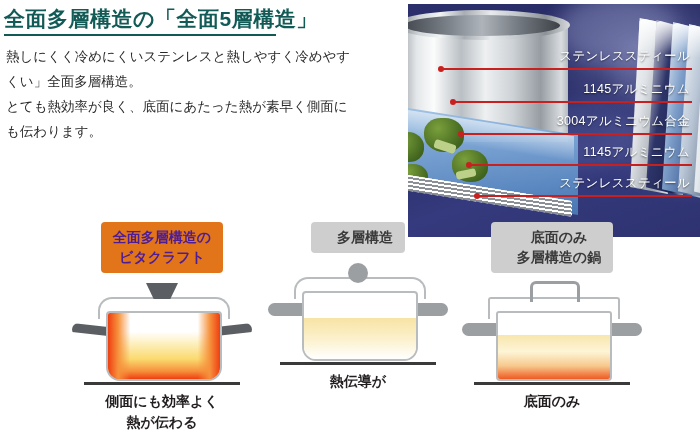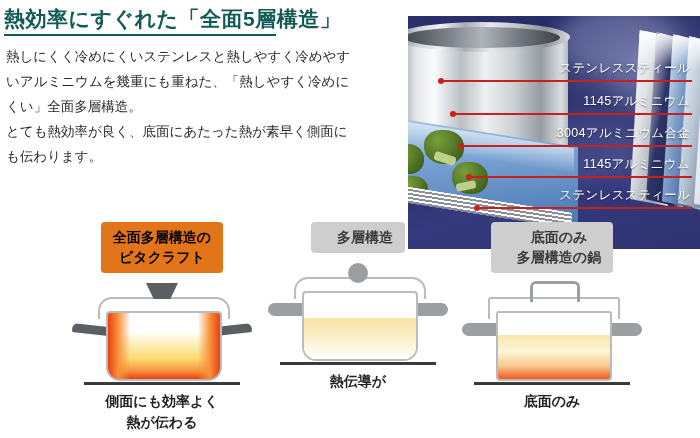--- a/index.html
+++ b/index.html
@@ -11,21 +11,21 @@
   #page-title{font-size:21px;font-weight:bold;color:#125a56;letter-spacing:.5px;
               line-height:26px;white-space:nowrap;}
   #title-rule{margin-top:2px;height:2px;background:#125a56;width:272px;}
 
   
   #intro{position:absolute;left:6px;top:44px;width:398px;
          font-size:13.5px;line-height:25px;color:#2a2a2a;}
   #intro div{white-space:nowrap;}
 
   
-  #photo{position:absolute;left:408px;top:16px;width:292px;height:233px;overflow:hidden;
+  #photo{position:absolute;left:408px;top:4px;width:292px;height:233px;overflow:hidden;
          background:
            radial-gradient(ellipse 60% 50% at 78% 18%, #5a5f96 0%, rgba(90,95,150,0) 60%),
            radial-gradient(ellipse 50% 40% at 95% 60%, #454a86 0%, rgba(69,74,134,0) 65%),
            linear-gradient(160deg,#2b2f6b 0%,#262a63 35%,#343a7d 65%,#2e3270 100%);}
   .cloud{position:absolute;border-radius:50%;filter:blur(9px);background:rgba(170,175,215,.30);}
   #c1{left:150px;top:-10px;width:120px;height:70px;}
   #c2{left:205px;top:40px;width:90px;height:60px;background:rgba(150,155,200,.25);}
   #c3{left:120px;top:95px;width:110px;height:70px;background:rgba(120,128,185,.22);}
 
   
@@ -88,21 +88,21 @@
   .co-text{position:absolute;right:6px;bottom:3px;color:#ffffff;font-size:12.5px;
            white-space:nowrap;text-shadow:0 1px 2px rgba(0,0,0,.55);letter-spacing:.3px;}
 
   
   #compare{position:absolute;left:0;top:222px;width:700px;height:216px;}
   .col{position:absolute;top:0;width:200px;text-align:center;}
   #col1{left:62px;} #col2{left:258px;} #col3{left:452px;}
 
   .badge{display:inline-block;padding:5px 12px 6px;border-radius:4px;
          font-size:14px;font-weight:bold;line-height:20px;}
-  .badge.hl{background:#e2751a;color:#000000;}
+  .badge.hl{background:#e2751a;color:#4c1d95;}
   .badge.plain{background:#cecece;color:#3a3a3a;padding-left:26px;}
 
   .pot-stage{position:relative;width:200px;height:108px;margin-top:10px;}
   .stove{position:absolute;left:22px;bottom:6px;width:156px;height:3px;background:#3a3a3a;}
 
   .caption{font-size:14px;font-weight:bold;line-height:21px;color:#231f20;}
 
   
   .body-shell{position:absolute;left:44px;top:28px;width:112px;height:66px;
               border:2.5px solid #b9bcbe;border-radius:4px 4px 14px 14px;
@@ -111,27 +111,26 @@
   .lid{position:absolute;left:36px;top:14px;width:128px;height:20px;
        border:2.5px solid #b9bcbe;border-bottom:none;border-radius:14px 14px 0 0;background:#fff;}
   .handle{position:absolute;width:36px;height:13px;background:#9b9fa2;top:40px;}
   .handle.l{left:10px;border-radius:12px 0 0 12px;}
   .handle.r{right:10px;border-radius:0 12px 12px 0;}
 </style>
 </head>
 <body>
 
 <div id="title-block">
-  <div id="page-title">熱効率にすぐれた「全面5層構造」</div>
+  <div id="page-title">全面多層構造の「全面5層構造」</div>
   <div id="title-rule"></div>
 </div>
 
 <div id="intro">
   <div>熱しにくく冷めにくいステンレスと熱しやすく冷めやす</div>
-  <div>いアルミニウムを幾重にも重ねた、「熱しやすく冷めに</div>
   <div>くい」全面多層構造。</div>
   <div>とても熱効率が良く、底面にあたった熱が素早く側面に</div>
   <div>も伝わります。</div>
 </div>
 
 <div id="photo">
   <div class="cloud" id="c1"></div>
   <div class="cloud" id="c2"></div>
   <div class="cloud" id="c3"></div>
 

